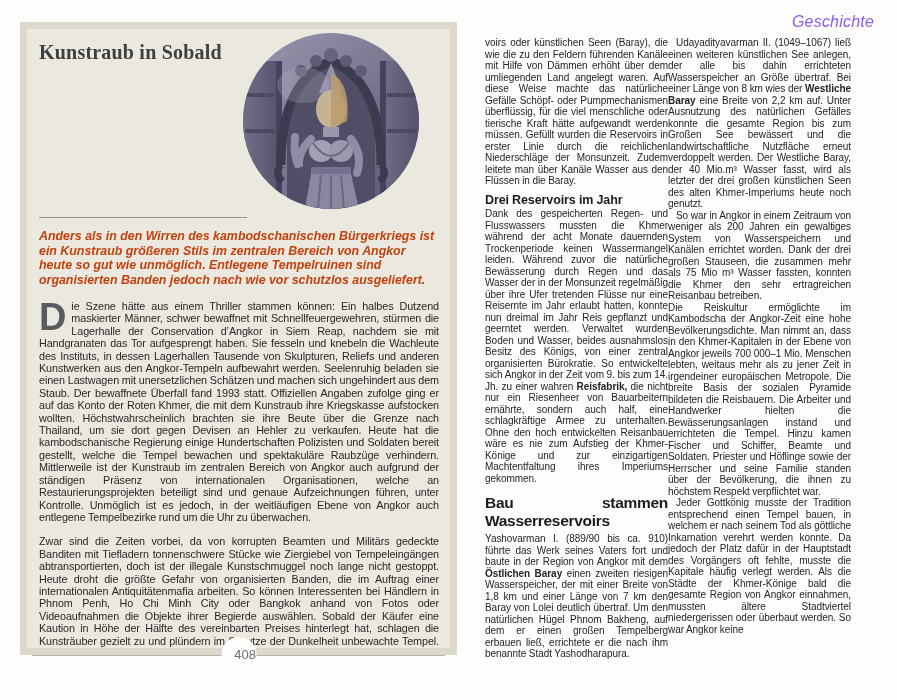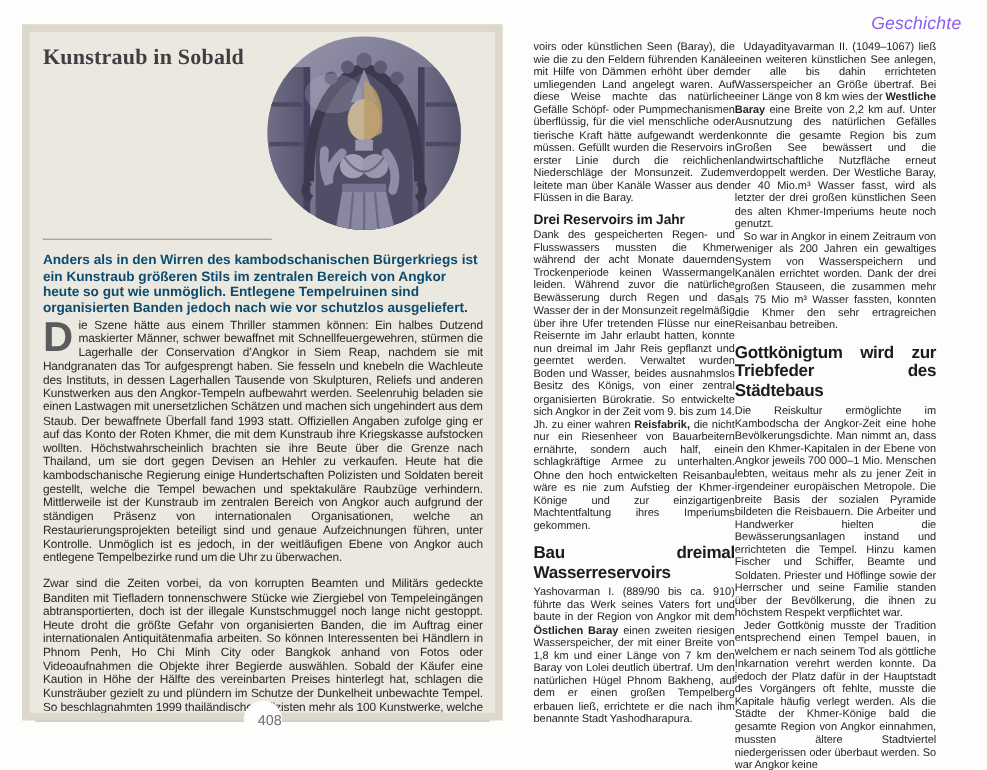--- a/index.html
+++ b/index.html
@@ -26,21 +26,21 @@
   .box-title {
     font-family:"Liberation Serif", serif; font-weight:bold;
     font-size:20px; color:#3f3e40; margin:3px 0 0 1px; letter-spacing:.2px;
   }
   .title-rule {
     border:none; border-top:1.5px solid #97938b;
     width:208px; margin:9px 0 11px 1px;
   }
   .intro {
     font-weight:bold; font-size:12.4px; line-height:14.5px;
-    color:#0c4a6e; margin:0 0 3px 1px;
+    color:#c2410c; margin:0 0 13px 1px;font-style:italic;
   }
   .bpara {
     font-size:10.8px; line-height:12.4px; text-align:justify;
     color:#2a2627; margin:0 0 12px 1px;
     letter-spacing:-0.1px; word-spacing:-0.3px;
     hyphens:auto; -webkit-hyphens:auto;
   }
   .dropcap {
     float:left; font-size:38px; line-height:31px; font-weight:bold;
     color:#5a5b5e; margin:2px 5px 0 0;
@@ -164,26 +164,25 @@
 </div>
 
 <div class="page-right">
   <div class="running-head">Geschichte</div>
 
   <div class="columns">
     <div class="col">
       <p>voirs oder künstlichen Seen (Baray), die wie die zu den Feldern führenden Kanäle mit Hilfe von Dämmen erhöht über dem umliegenden Land angelegt waren. Auf diese Weise machte das natürliche Gefälle Schöpf- oder Pumpmechanismen überflüssig, für die viel menschliche oder tierische Kraft hätte aufgewandt werden müssen. Gefüllt wurden die Reservoirs in erster Linie durch die reichlichen Niederschläge der Monsunzeit. Zudem leitete man über Kanäle Wasser aus den Flüssen in die Baray.</p>
       <h3>Drei Reservoirs im Jahr</h3>
       <p><span>Dank des gespeicherten Regen- und Flusswassers mussten die Khmer während der acht Monate dauernden Trockenperiode keinen Wassermangel leiden. Während zuvor die natürliche Bewässerung durch Regen und das Wasser der in der Monsunzeit regelmäßig über ihre Ufer tretenden Flüsse nur eine Reisernte im Jahr erlaubt hatten, konnte nun dreimal im Jahr Reis gepflanzt und geerntet werden. Verwaltet wurden Boden und Wasser, beides ausnahmslos Besitz des Königs, von einer zentral organisierten Bürokratie. So entwickelte sich Angkor in der Zeit vom 9. bis zum 14. Jh. zu einer wahren </span><strong>Reisfabrik,</strong><span> die nicht nur ein Riesenheer von Bauarbeitern ernährte, sondern auch half, eine schlagkräftige Armee zu unterhalten. Ohne den hoch entwickelten Reisanbau wäre es nie zum Aufstieg der Khmer-Könige und zur einzigartigen Machtentfaltung ihres Imperiums gekommen.</span></p>
-      <h2>Bau dreimal Wasserreservoirs</h2>
+      <h2>Bau stammen Wasserreservoirs</h2>
       <p><span>Yashovarman I. (889/90 bis ca. 910) führte das Werk seines Vaters fort und baute in der Region von Angkor mit dem </span><strong>Östlichen Baray</strong><span> einen zweiten riesigen Wasserspeicher, der mit einer Breite von 1,8 km und einer Länge von 7 km den Baray von Lolei deutlich übertraf. Um den natürlichen Hügel Phnom Bakheng, auf dem er einen großen Tempelberg erbauen ließ, errichtete er die nach ihm benannte Stadt Yashodharapura.</span></p>
     </div>
 
     <div class="col">
       <p class="indent"><span>Udayadityavarman II. (1049–1067) ließ einen weiteren künstlichen See anlegen, der alle bis dahin errichteten Wasserspeicher an Größe übertraf. Bei einer Länge von 8 km wies der </span><strong>Westliche Baray</strong><span> eine Breite von 2,2 km auf. Unter Ausnutzung des natürlichen Gefälles konnte die gesamte Region bis zum Großen See bewässert und die landwirtschaftliche Nutzfläche erneut verdoppelt werden. Der Westliche Baray, der 40 Mio.m³ Wasser fasst, wird als letzter der drei großen künstlichen Seen des alten Khmer-Imperiums heute noch genutzt.</span></p>
       <p class="indent">So war in Angkor in einem Zeitraum von weniger als 200 Jahren ein gewaltiges System von Wasserspeichern und Kanälen errichtet worden. Dank der drei großen Stauseen, die zusammen mehr als 75 Mio m³ Wasser fassten, konnten die Khmer den sehr ertragreichen Reisanbau betreiben.</p>
-      <h2>Gottkönigtum wird zur Triebfeder des Städtebaus</h2>
       <p>Die Reiskultur ermöglichte im Kambodscha der Angkor-Zeit eine hohe Bevölkerungsdichte. Man nimmt an, dass in den Khmer-Kapitalen in der Ebene von Angkor jeweils 700 000–1 Mio. Menschen lebten, weitaus mehr als zu jener Zeit in irgendeiner europäischen Metropole. Die breite Basis der sozialen Pyramide bildeten die Reisbauern. Die Arbeiter und Handwerker hielten die Bewässerungsanlagen instand und errichteten die Tempel. Hinzu kamen Fischer und Schiffer, Beamte und Soldaten. Priester und Höflinge sowie der Herrscher und seine Familie standen über der Bevölkerung, die ihnen zu höchstem Respekt verpflichtet war.</p>
       <p class="indent">Jeder Gottkönig musste der Tradition entsprechend einen Tempel bauen, in welchem er nach seinem Tod als göttliche Inkarnation verehrt werden konnte. Da jedoch der Platz dafür in der Hauptstadt des Vorgängers oft fehlte, musste die Kapitale häufig verlegt werden. Als die Städte der Khmer-Könige bald die gesamte Region von Angkor einnahmen, mussten ältere Stadtviertel niedergerissen oder überbaut werden. So war Angkor keine</p>
     </div>
   </div>
 
 </div>
 
 </body></html>

